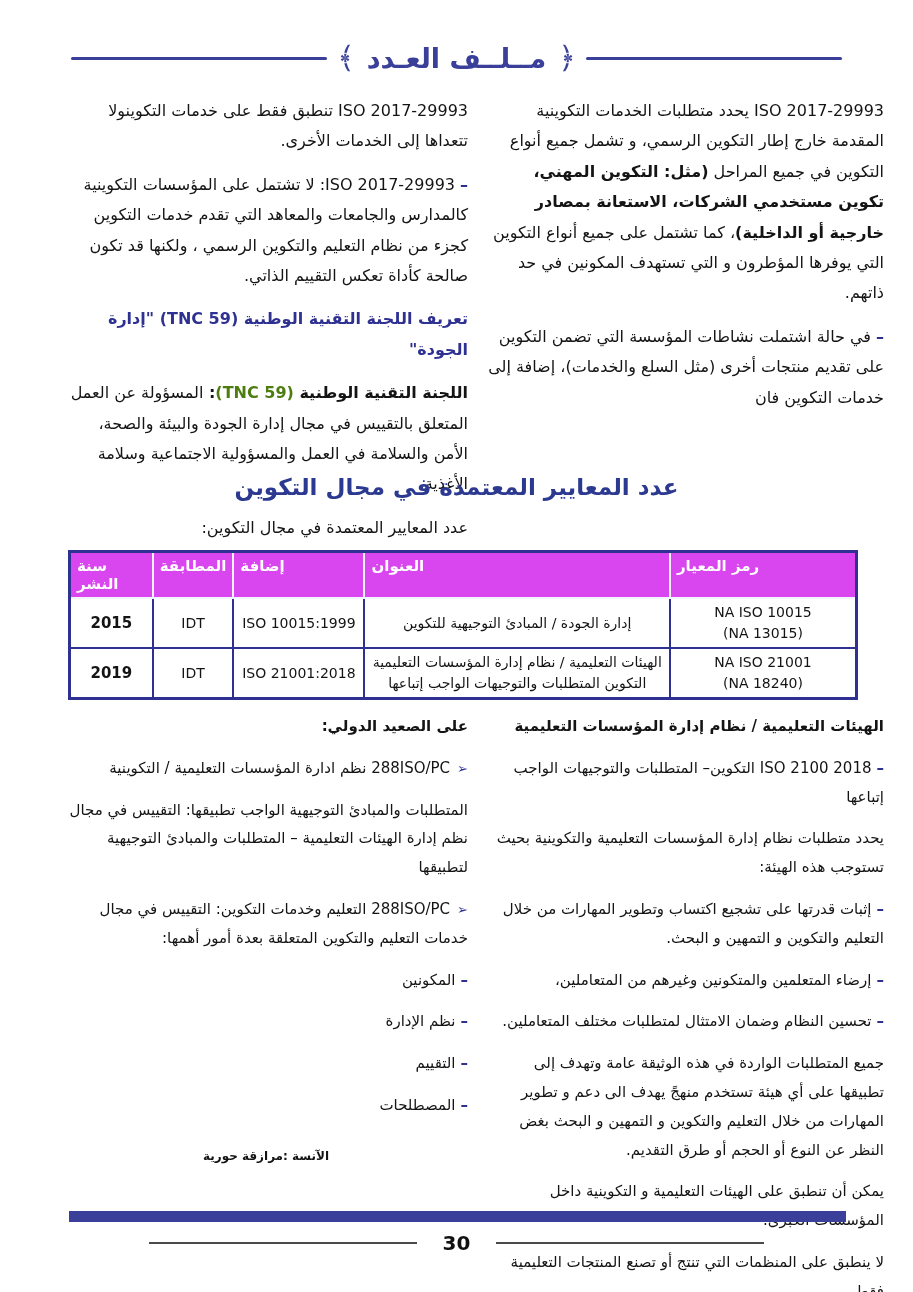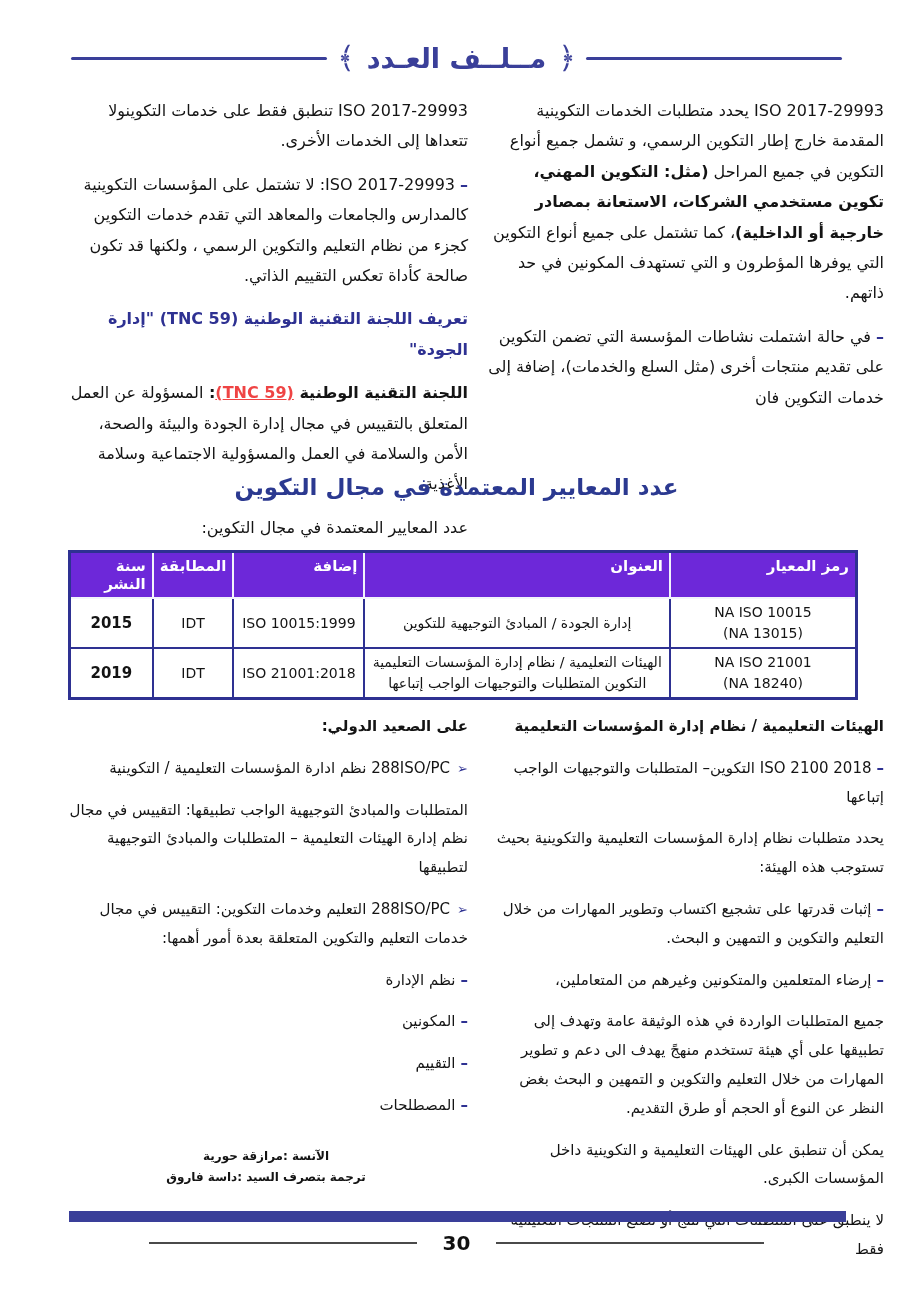--- a/index.html
+++ b/index.html
@@ -14,34 +14,34 @@
   .hdr .orn{color:#3a3f99;font-size:30px;line-height:1;}
   .hdr .ttl{color:#3a3f99;font-size:27px;font-weight:bold;white-space:nowrap;padding:0 2px;}
   
   .col{position:absolute;direction:rtl;text-align:right;}
   .col-ur{left:487px;top:96px;width:397px;font-size:16px;line-height:1.9;}
   .col-ul{left:68px;top:96px;width:400px;font-size:16px;line-height:1.9;}
   .col-lr{left:487px;top:712px;width:397px;font-size:15px;line-height:1.92;}
   .col-ll{left:68px;top:712px;width:400px;font-size:15px;line-height:1.92;}
   .col p{margin:0 0 13px 0;}
   .b{font-weight:bold;}
-  .blue{color:#ef4444;text-decoration:underline;}
+  .blue{color:#4d7c0f;}
   .dash{color:#2e3192;font-weight:bold;padding-left:5px;}
   .arrow{color:#2e3192;font-size:13px;padding-left:7px;}
   .sec-h{font-weight:bold;margin:0 0 12px 0;}
   .sec-h-blue{font-weight:bold;color:#2e3192;margin:0 0 12px 0;}
   .list-item{margin:0 168px 24px 0;}
   
   .center-h{position:absolute;top:474px;left:0;width:913px;text-align:center;
             color:#2b3990;font-size:23px;font-weight:bold;direction:rtl;}
   
   .std-table{position:absolute;left:68px;top:550px;width:790px;border-collapse:collapse;
              direction:rtl;background:#fff;border:3px solid #2e3192;}
-  .std-table th{background:#6d28d9;color:#ffffff;font-size:15px;font-weight:bold;
-                border:2px solid #f2f3fb;padding:4px 6px;text-align:right;vertical-align:top;}
+  .std-table th{background:#d946ef;color:#ffffff;font-size:15px;font-weight:bold;
+                border:2px solid #f2f3fb;padding:4px 6px;text-align:left;vertical-align:top;}
   .std-table td{border:2px solid #2e3192;padding:3px 6px;text-align:center;
                 font-size:14px;vertical-align:middle;}
   .std-table .code{font-weight:normal;direction:ltr;line-height:1.35;}
   .std-table .yr{font-weight:bold;font-size:15px;}
   .std-table .src{direction:ltr;border-radius:22px;}
   .tl{display:block;line-height:1.5;}
   
   .sig{position:absolute;left:96px;top:1146px;width:340px;text-align:center;
        direction:rtl;font-size:12px;font-weight:bold;line-height:1.75;}
   
@@ -124,39 +124,39 @@
       </tr>
     </tbody>
   </table>
 
   <div class="col col-lr">
     <p class="sec-h">الهيئات التعليمية / نظام إدارة المؤسسات التعليمية</p>
     <p><span class="dash">–</span><span>2018  2100 ISO التكوين– المتطلبات والتوجيهات الواجب إتباعها</span></p>
     <p><span>يحدد متطلبات نظام إدارة المؤسسات التعليمية والتكوينية بحيث تستوجب هذه الهيئة:</span></p>
     <p><span class="dash">–</span><span>إثبات قدرتها على تشجيع اكتساب وتطوير المهارات من خلال التعليم والتكوين و التمهين و البحث.</span></p>
     <p><span class="dash">–</span><span>إرضاء المتعلمين والمتكونين وغيرهم من المتعاملين،</span></p>
+    <p><span class="dash">–</span><span>تحسين النظام وضمان الامتثال لمتطلبات مختلف المتعاملين.</span></p>
     <p><span>جميع المتطلبات الواردة في هذه الوثيقة عامة وتهدف إلى تطبيقها على أي هيئة  تستخدم منهجً يهدف الى دعم و تطوير المهارات من خلال التعليم والتكوين و التمهين و البحث بغض النظر عن النوع أو الحجم أو طرق التقديم.</span></p>
     <p><span>يمكن أن تنطبق على الهيئات التعليمية و التكوينية داخل المؤسسات الكبرى.</span></p>
     <p><span>لا ينطبق على المنظمات التي تنتج أو تصنع المنتجات التعليمية فقط</span></p>
   </div>
 
   <div class="col col-ll">
     <p class="sec-h">على الصعيد الدولي:</p>
     <p><span class="arrow">➢</span><span>288ISO/PC نظم ادارة المؤسسات التعليمية / التكوينية</span></p>
     <p><span>المتطلبات والمبادئ التوجيهية الواجب تطبيقها: التقييس في مجال نظم إدارة الهيئات التعليمية – المتطلبات والمبادئ التوجيهية لتطبيقها</span></p>
     <p><span class="arrow">➢</span><span>288ISO/PC التعليم وخدمات التكوين: التقييس في مجال خدمات التعليم والتكوين المتعلقة بعدة أمور أهمها:</span></p>
+    <p class="list-item"><span class="dash">–</span><span>المكونين</span></p>
     <p class="list-item"><span class="dash">–</span><span>نظم الإدارة</span></p>
-    <p class="list-item"><span class="dash">–</span><span>المكونين</span></p>
     <p class="list-item"><span class="dash">–</span><span>التقييم</span></p>
     <p class="list-item"><span class="dash">–</span><span>المصطلحات</span></p>
   </div>
 
   <div class="sig">
     <div>الآنسة :مرازقة حورية</div>
-    <div>ترجمة بتصرف السيد :داسة فاروق</div>
   </div>
 
   <div class="foot-bar"></div>
   <div class="pageno-row">
     <span class="rule"></span>
     <span class="pageno">30</span>
     <span class="rule"></span>
   </div>
 
 </div>

